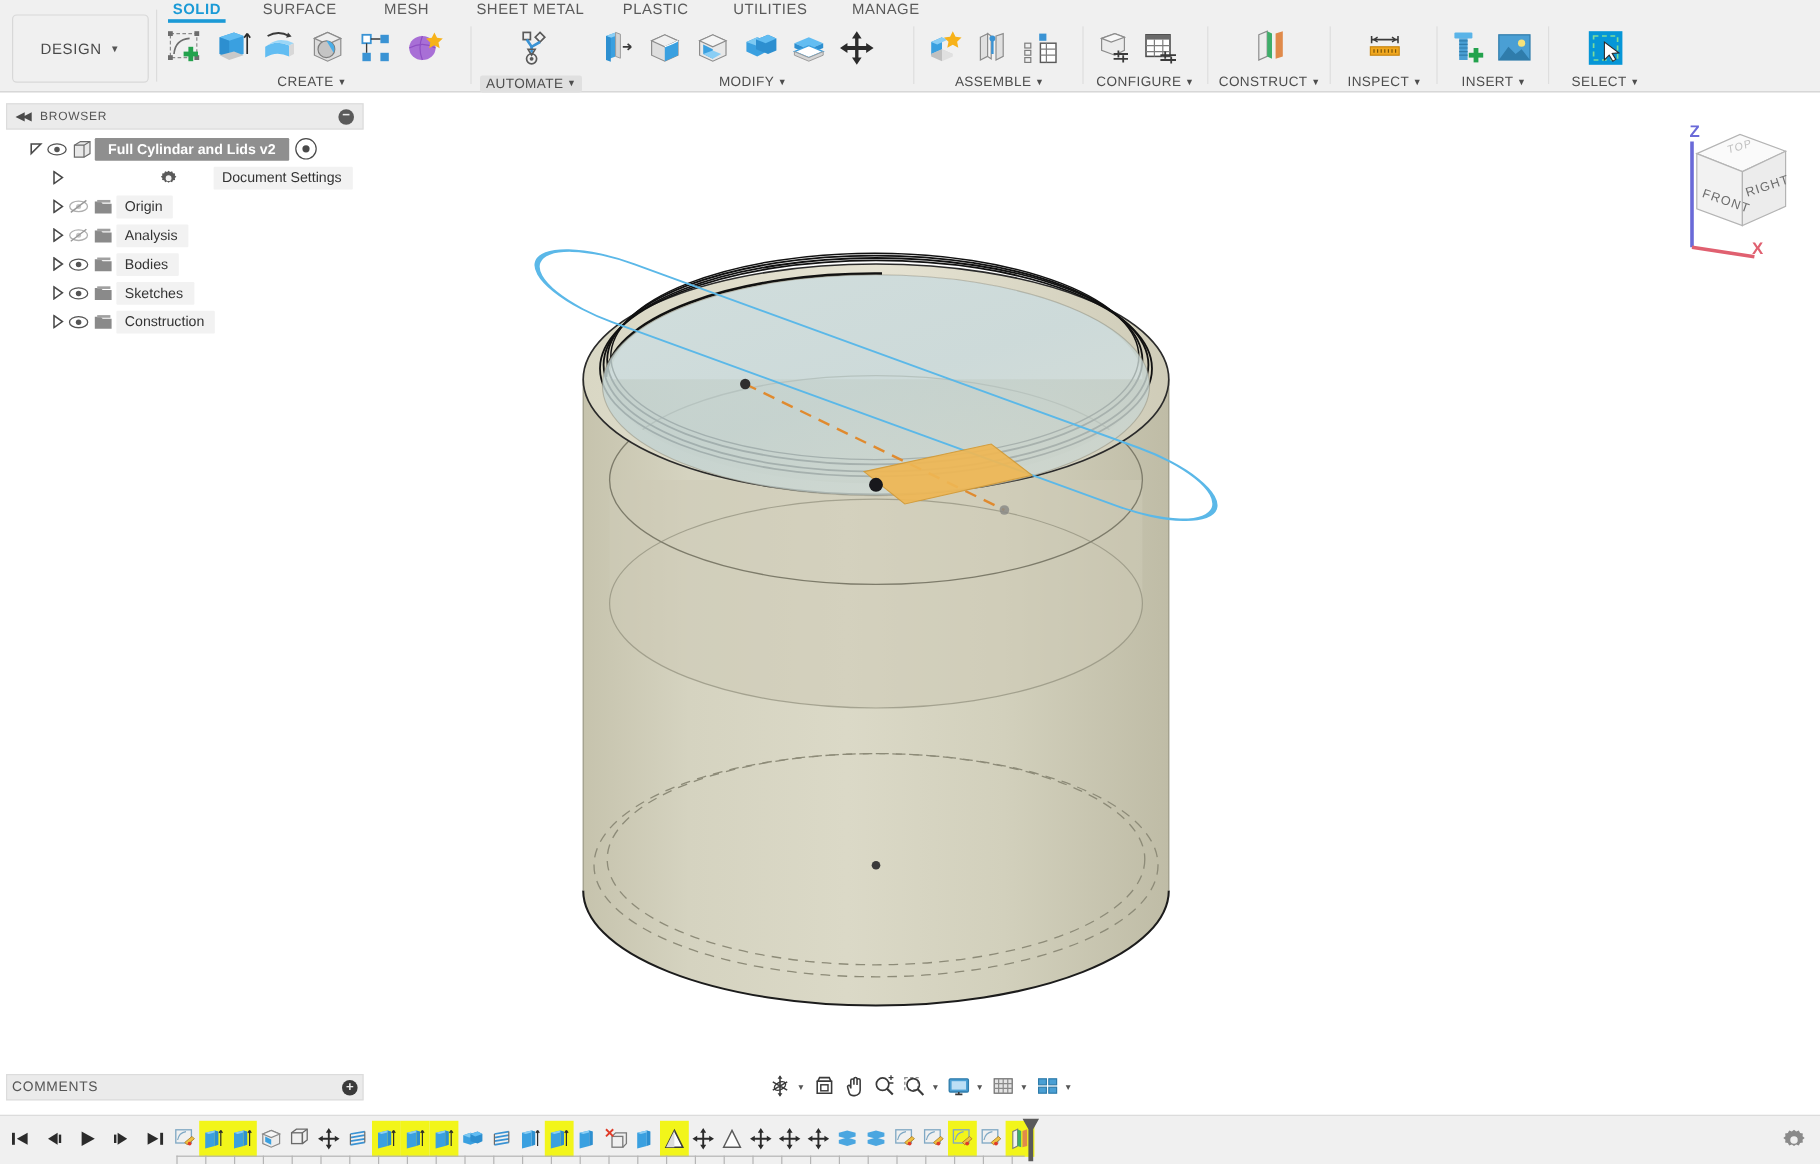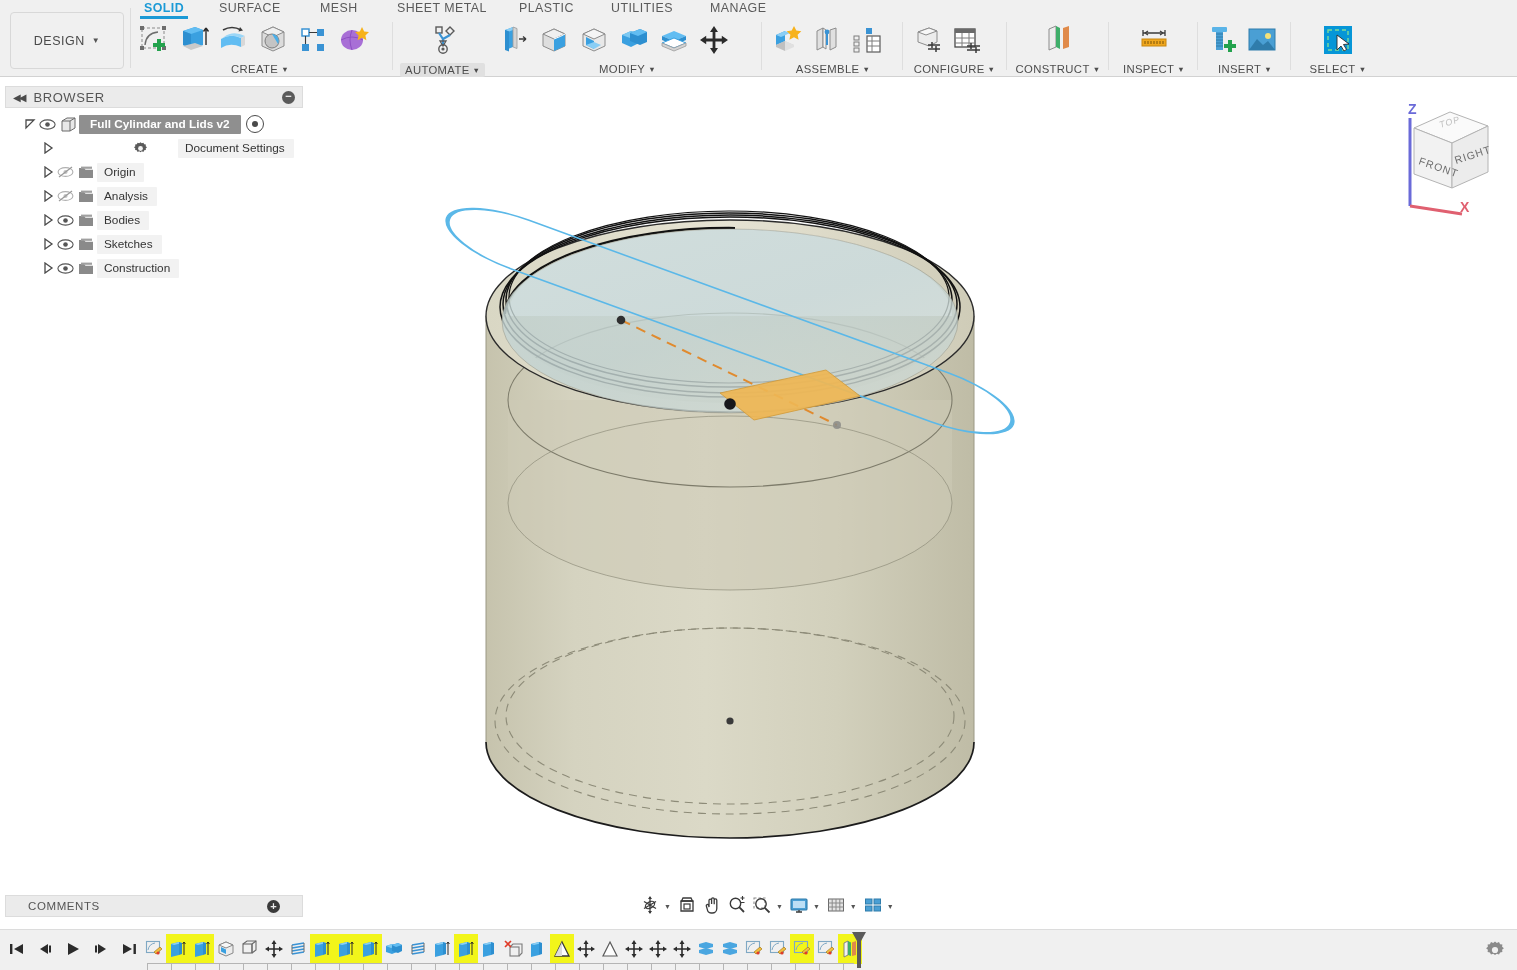--- a/index.html
+++ b/index.html
@@ -53,21 +53,21 @@
 
   
   .browser{
     position:absolute;left:5px;top:86px;width:298px;
   }
   .browser-header{
     height:22px;background:#ebebeb;border:1px solid #dcdcdc;
     display:flex;align-items:center;padding:0 7px;box-sizing:border-box;
   }
   .browser-header .collapse{font-size:10px;color:#4a4a4a;letter-spacing:-2px;margin-right:9px;}
-  .browser-header .btitle{font-size:13px;color:#555;letter-spacing:.6px;flex:1;}
+  .browser-header .btitle{font-size:10px;color:#555;letter-spacing:.6px;flex:1;}
   .browser-header .minus{
     width:13px;height:13px;border-radius:50%;background:#5a5a5a;color:#ebebeb;
     font-size:11px;line-height:11px;text-align:center;font-weight:bold;
   }
   .tree{margin-top:4px;}
   .trow{display:flex;align-items:center;height:24px;font-size:11.8px;color:#333;}
   .tri{
     width:14px;height:14px;display:inline-flex;align-items:center;justify-content:center;
     cursor:default;flex:0 0 14px;
   }
@@ -94,21 +94,21 @@
     position:absolute;left:638px;top:893px;height:24px;
     display:flex;align-items:center;gap:1px;
   }
   .navbtn{height:22px;display:flex;align-items:center;justify-content:center;padding:0 2px;cursor:default;}
   .navcaret{font-size:7px;color:#555;margin-left:1px;margin-right:3px;position:relative;top:1px;}
 
   
   .comments{
     position:absolute;left:5px;top:895px;width:298px;height:22px;
     background:#ebebeb;border:1px solid #dcdcdc;box-sizing:border-box;
-    display:flex;align-items:center;padding:0 22px;
+    display:flex;align-items:center;padding:0 4px;
   }
   .comments .ctitle{font-size:11.5px;color:#555;letter-spacing:.6px;flex:1;}
   .comments .plus{
     width:13px;height:13px;border-radius:50%;background:#3a3a3a;color:#ebebeb;
     font-size:11px;line-height:12px;text-align:center;font-weight:bold;
   }
 
   
   .timeline{
     position:absolute;left:0;bottom:0;width:1517px;height:40px;

